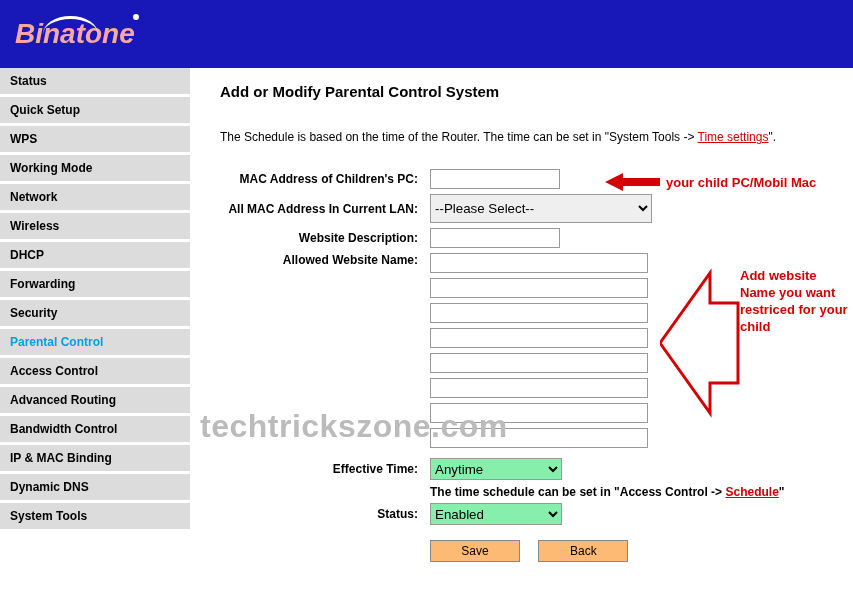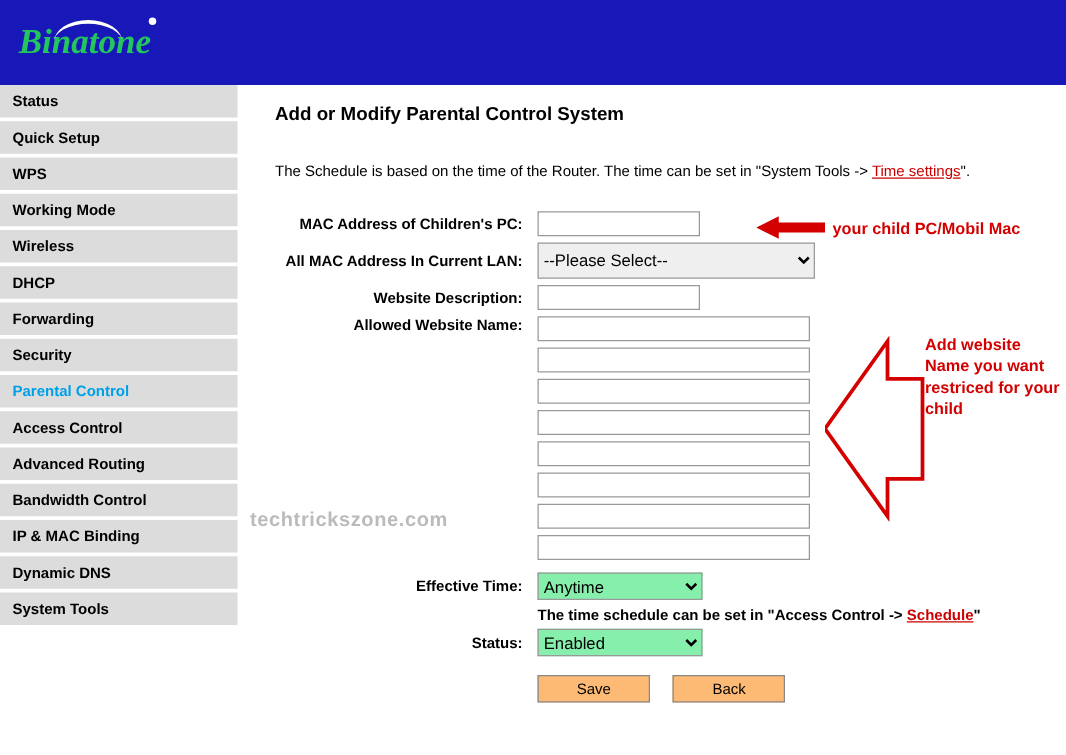--- a/index.html
+++ b/index.html
@@ -1,19 +1,19 @@
 <!DOCTYPE html>
 <html><head>
   <meta charset="utf-8">
   <style>
     * { box-sizing: border-box; margin: 0; padding: 0; }
     body { font-family: Arial, sans-serif; font-size: 12px; width: 853px; height: 604px; overflow: hidden; background: #fff; position: relative; }
 
     .header { background: #1818b8; height: 68px; display: flex; align-items: center; padding-left: 15px; }
-    .logo { color: #22c55e; font-style: italic; font-weight: bold; font-size: 28px; position: relative; font-family: Liberation Serif, serif; }
+    .logo { color: #fca5a5; font-style: italic; font-weight: bold; font-size: 28px; position: relative; font-family: Liberation Sans, sans-serif; }
     .logo-arc { position: absolute; top: -2px; left: 28px; width: 55px; height: 18px; border-top: 3px solid white; border-radius: 50% 50% 0 0 / 100% 100% 0 0; }
     .logo-dot { position: absolute; top: -4px; right: -4px; width: 6px; height: 6px; background: white; border-radius: 50%; }
 
     .container { display: flex; width: 100%; height: calc(100% - 68px); }
 
     .sidebar { width: 190px; }
     .sidebar-item { background: #dcdcdc; padding: 6px 10px; margin-bottom: 3px; font-weight: bold; font-size: 12px; color: #000; cursor: pointer; }
     .sidebar-item.active { color: #00a0e9; }
 
     .content { flex: 1; padding: 15px 20px 20px 30px; position: relative; }
@@ -27,21 +27,21 @@
     .text-input { width: 130px; height: 20px; border: 1px solid #999; padding: 1px 4px; }
     .text-input.wide { width: 218px; }
     .select-input { width: 222px; height: 29px; border: 1px solid #999; background: #efefef; }
     .select-small { width: 132px; height: 22px; border: 1px solid #999; background: #86efac; }
 
     .help-text { margin-left: 210px; font-size: 12px; margin-top: 3px; margin-bottom: 4px; font-weight: bold; }
 
     .buttons { margin-left: 210px; margin-top: 15px; }
     .btn { width: 90px; height: 22px; background: #fdba74; border: 1px solid #888; cursor: pointer; font-size: 12px; margin-right: 15px; }
 
-    .watermark { position: absolute; top: 340px; left: 10px; font-size: 16px; font-weight: bold; color: #bbb; font-family: Arial; letter-spacing: 0.5px; }
+    .watermark { position: absolute; top: 340px; left: 10px; font-size: 32px; font-weight: bold; color: #bbb; font-family: Arial; letter-spacing: 0.5px; }
 
     .annotation { position: absolute; color: #d40000; font-weight: bold; font-size: 13px; font-family: Arial; }
     .anno1 { top: 103px; left: 415px; display: flex; align-items: center; }
     .anno1 svg { margin-right: 6px; }
     .anno2 { top: 200px; left: 550px; width: 110px; line-height: 1.3; }
     .anno2-arrow { position: absolute; top: 185px; left: 470px; }
   </style>
 </head>
 <body>
 
@@ -52,20 +52,21 @@
     <span>Binatone</span>
   </div>
 </div>
 
 <div class="container">
   <div class="sidebar">
     <div class="sidebar-item">Status</div>
     <div class="sidebar-item">Quick Setup</div>
     <div class="sidebar-item">WPS</div>
     <div class="sidebar-item">Working Mode</div>
+    <div class="sidebar-item">Network</div>
     <div class="sidebar-item">Wireless</div>
     <div class="sidebar-item">DHCP</div>
     <div class="sidebar-item">Forwarding</div>
     <div class="sidebar-item">Security</div>
     <div class="sidebar-item active">Parental Control</div>
     <div class="sidebar-item">Access Control</div>
     <div class="sidebar-item">Advanced Routing</div>
     <div class="sidebar-item">Bandwidth Control</div>
     <div class="sidebar-item">IP &amp; MAC Binding</div>
     <div class="sidebar-item">Dynamic DNS</div>

